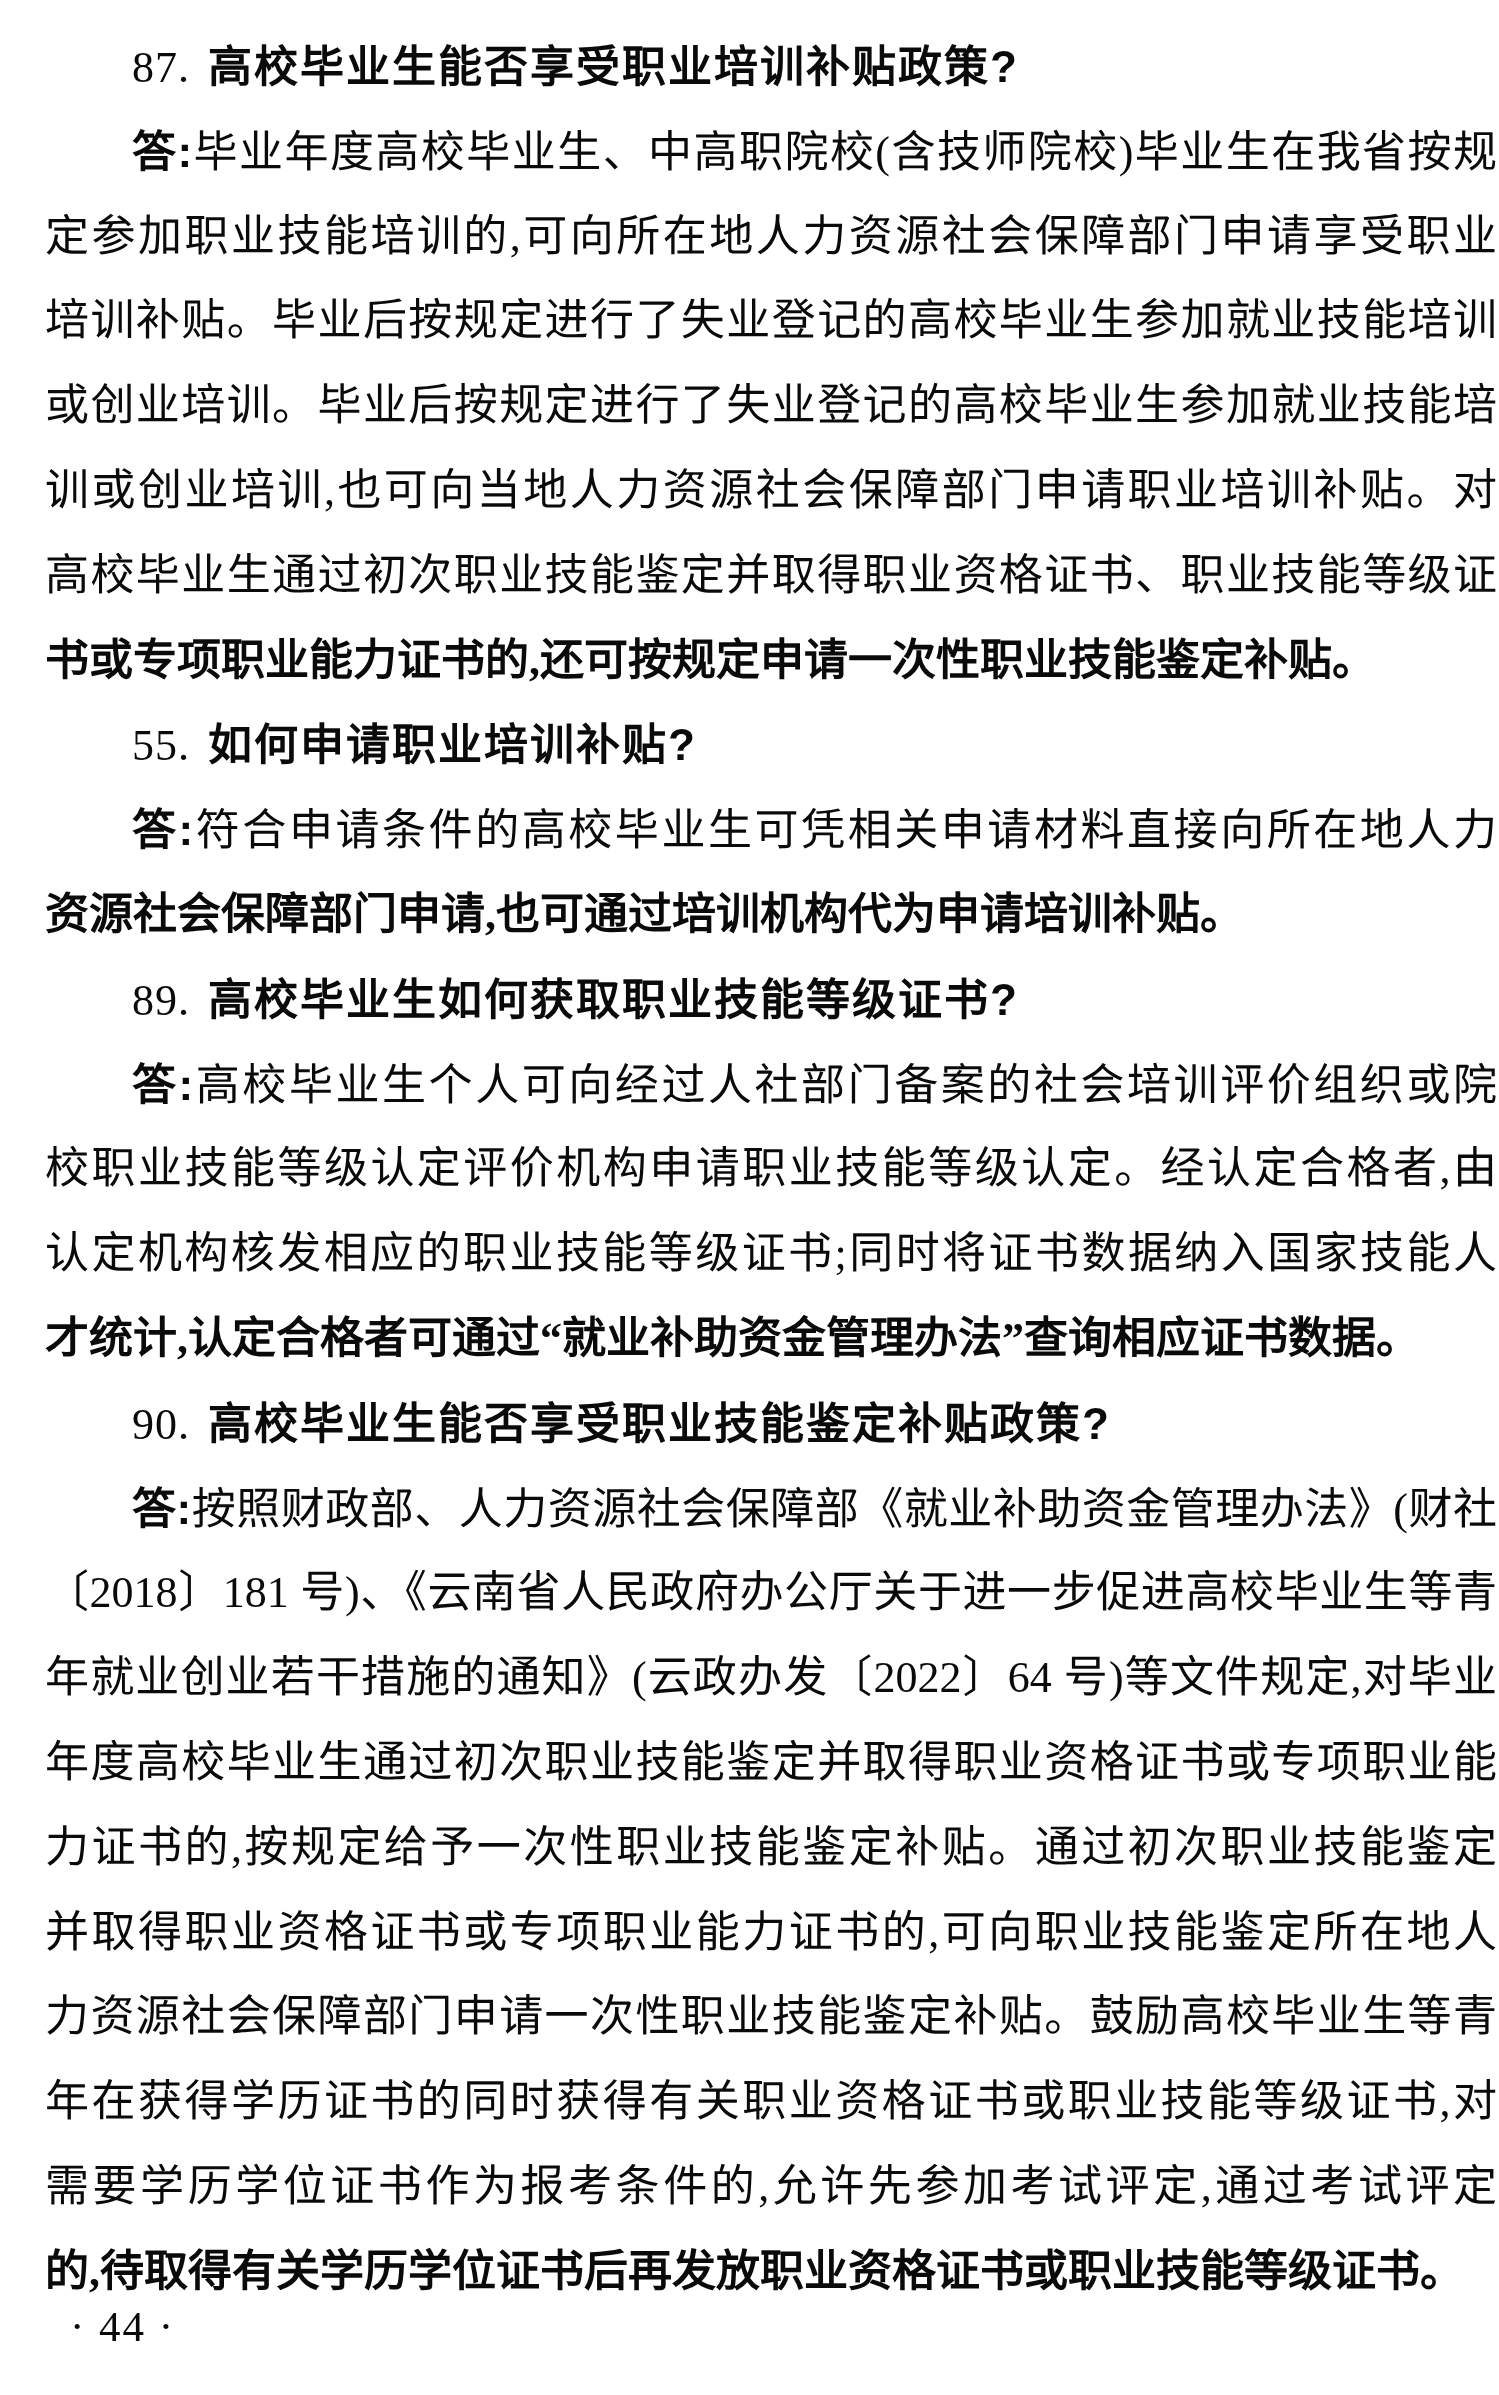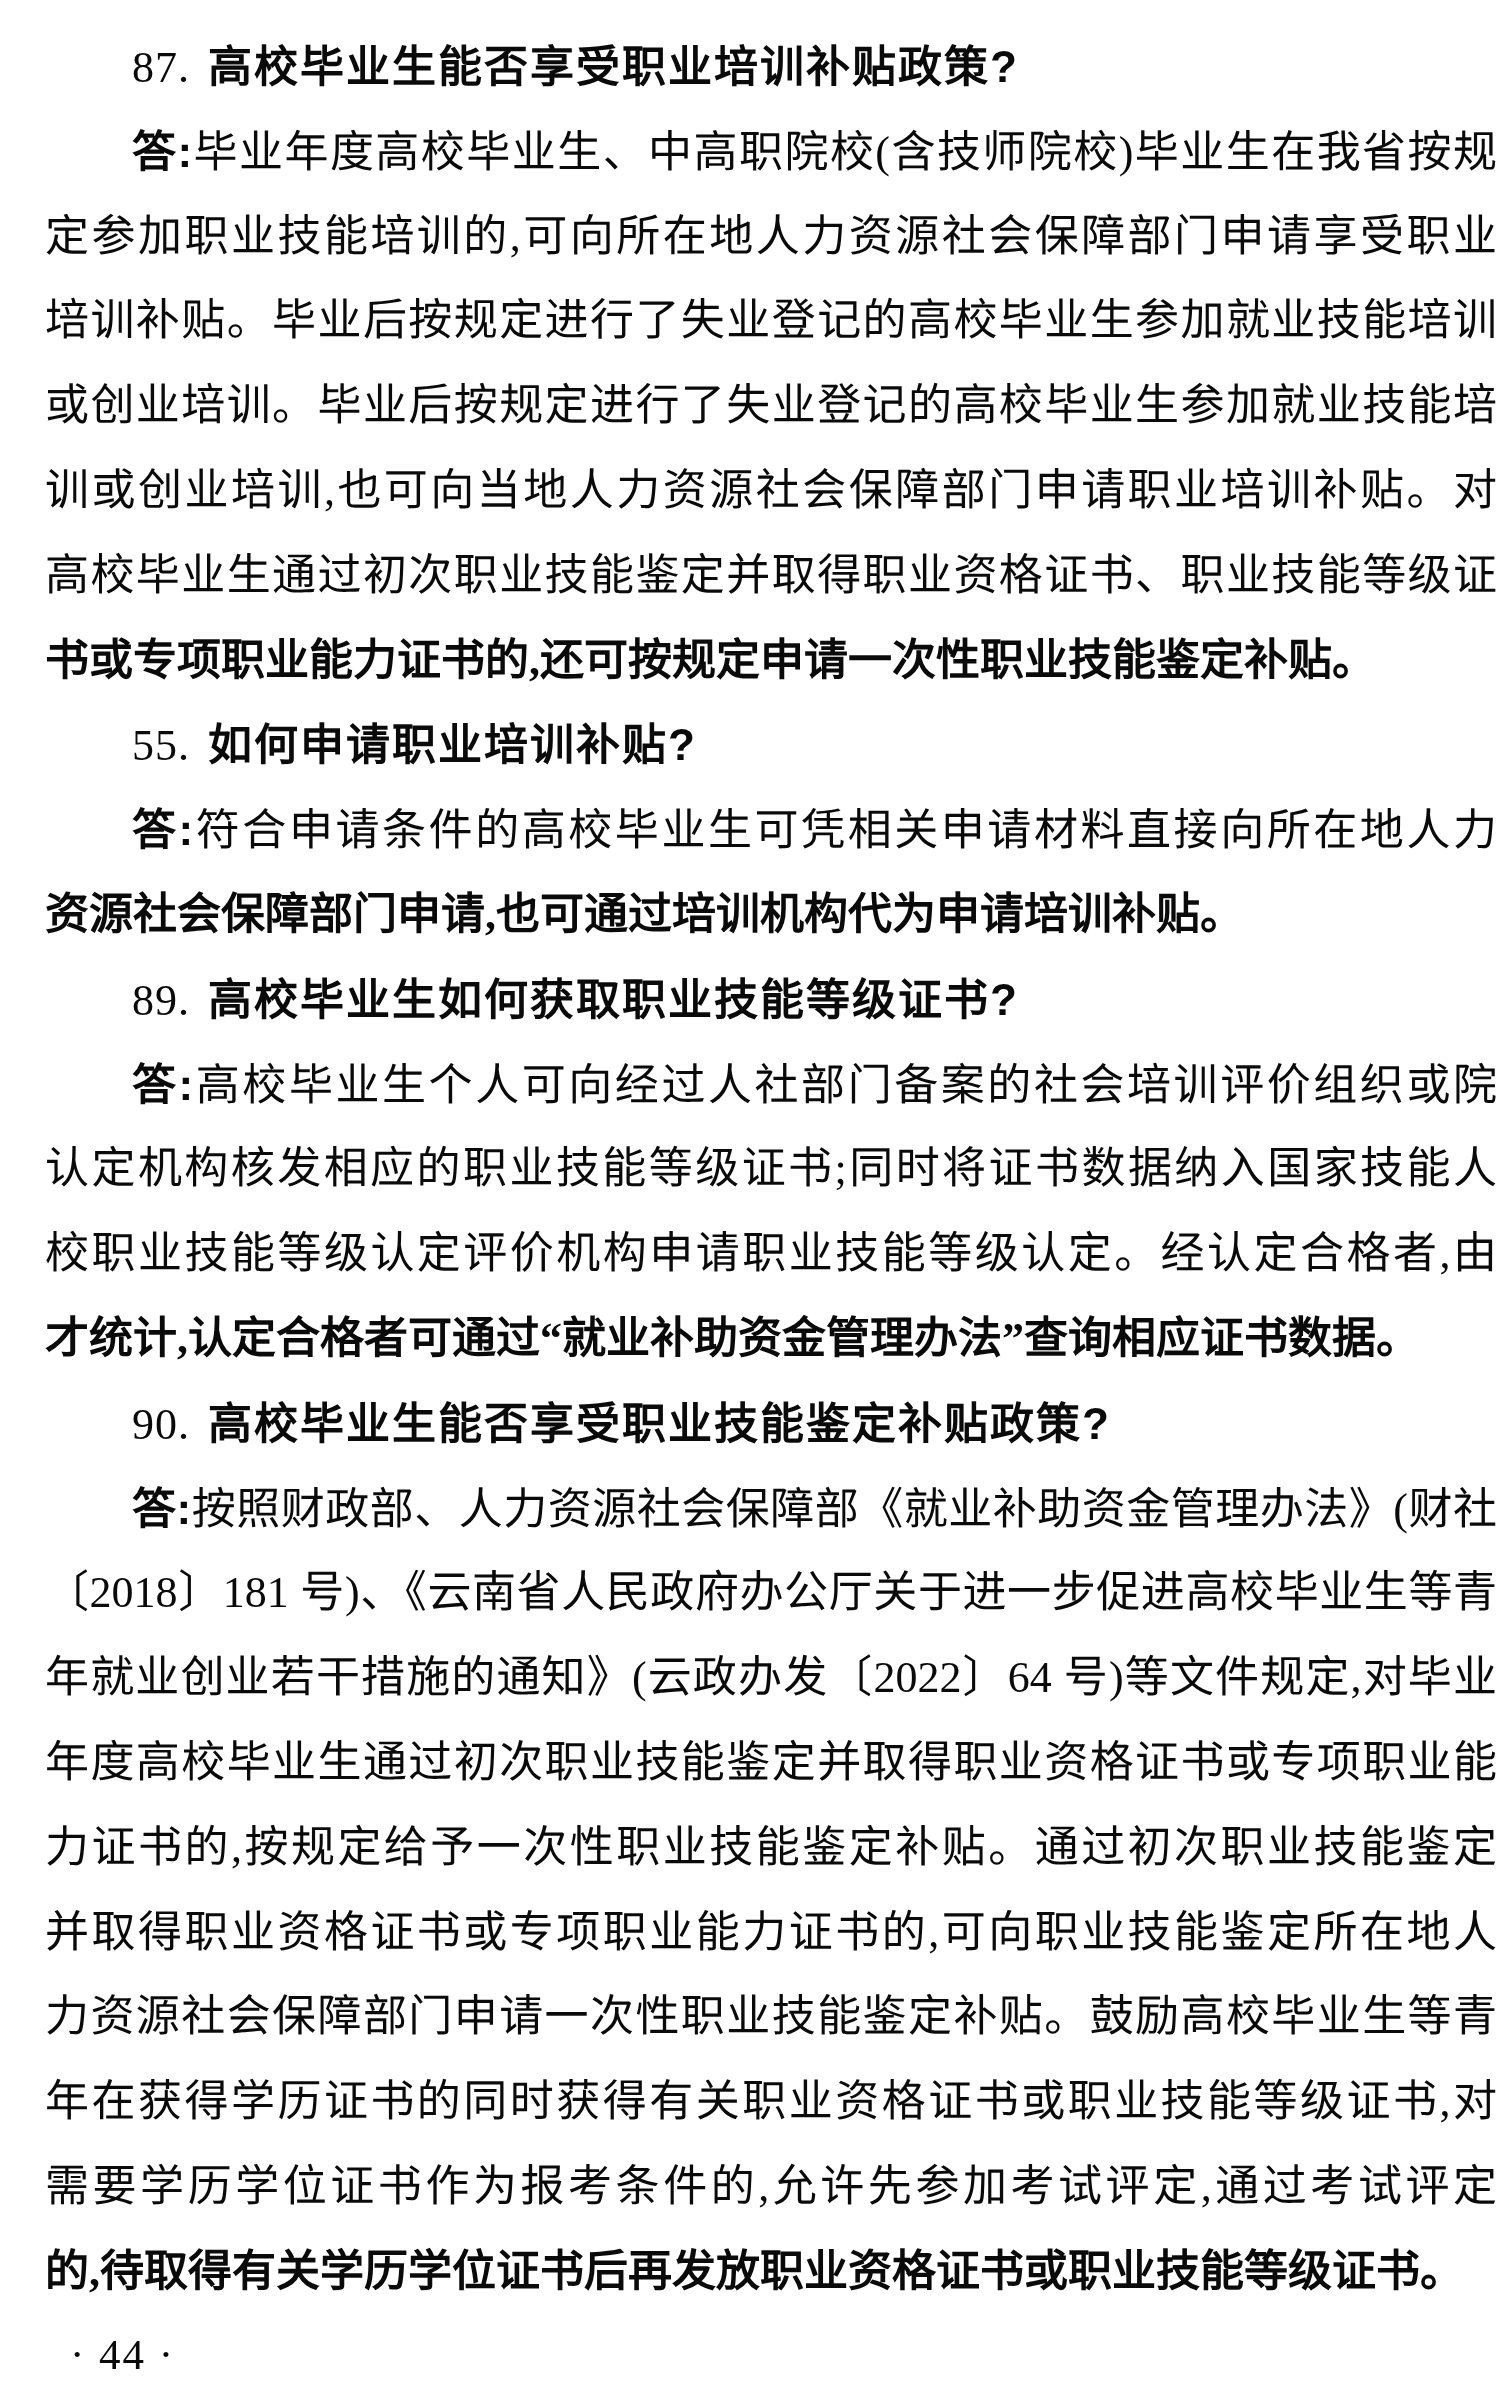--- a/index.html
+++ b/index.html
@@ -64,21 +64,20 @@
   }
   .page-number {
     position: absolute;
     left: 70px;
     top: 2303px;
     font-size: 43px;
     line-height: 48px;
     letter-spacing: 2px;
     color: #0a0a0a;
     font-family: "Liberation Serif", "DejaVu Serif", serif;
-    margin-top: 28px;
   }
 </style>
 </head>
 <body>
 
 <div class="page">
   <main class="content" id="qa-root">
       <section>
         <div class="line heading"><span class="qnum">87.</span><span class="qtext">高校毕业生能否享受职业培训补贴政策?</span></div>
         <div class="line first"><span class="alabel">答:</span><span>毕业年度高校毕业生、中高职院校(含技师院校)毕业生在我省按规</span></div>
@@ -90,22 +89,22 @@
         <div class="line last">书或专项职业能力证书的,还可按规定申请一次性职业技能鉴定补贴。</div>
       </section>
       <section>
         <div class="line heading"><span class="qnum">55.</span><span class="qtext">如何申请职业培训补贴?</span></div>
         <div class="line first"><span class="alabel">答:</span><span>符合申请条件的高校毕业生可凭相关申请材料直接向所在地人力</span></div>
         <div class="line last">资源社会保障部门申请,也可通过培训机构代为申请培训补贴。</div>
       </section>
       <section>
         <div class="line heading"><span class="qnum">89.</span><span class="qtext">高校毕业生如何获取职业技能等级证书?</span></div>
         <div class="line first"><span class="alabel">答:</span><span>高校毕业生个人可向经过人社部门备案的社会培训评价组织或院</span></div>
+        <div class="line">校职业技能等级认定评价机构申请职业技能等级认定。经认定合格者,由</div>
         <div class="line">认定机构核发相应的职业技能等级证书;同时将证书数据纳入国家技能人</div>
-        <div class="line">校职业技能等级认定评价机构申请职业技能等级认定。经认定合格者,由</div>
         <div class="line last">才统计,认定合格者可通过“就业补助资金管理办法”查询相应证书数据。</div>
       </section>
       <section>
         <div class="line heading"><span class="qnum">90.</span><span class="qtext">高校毕业生能否享受职业技能鉴定补贴政策?</span></div>
         <div class="line first"><span class="alabel">答:</span><span>按照财政部、人力资源社会保障部《就业补助资金管理办法》(财社</span></div>
         <div class="line">〔2018〕181 号)、《云南省人民政府办公厅关于进一步促进高校毕业生等青</div>
         <div class="line">年就业创业若干措施的通知》(云政办发〔2022〕64 号)等文件规定,对毕业</div>
         <div class="line">年度高校毕业生通过初次职业技能鉴定并取得职业资格证书或专项职业能</div>
         <div class="line">力证书的,按规定给予一次性职业技能鉴定补贴。通过初次职业技能鉴定</div>
         <div class="line">并取得职业资格证书或专项职业能力证书的,可向职业技能鉴定所在地人</div>

